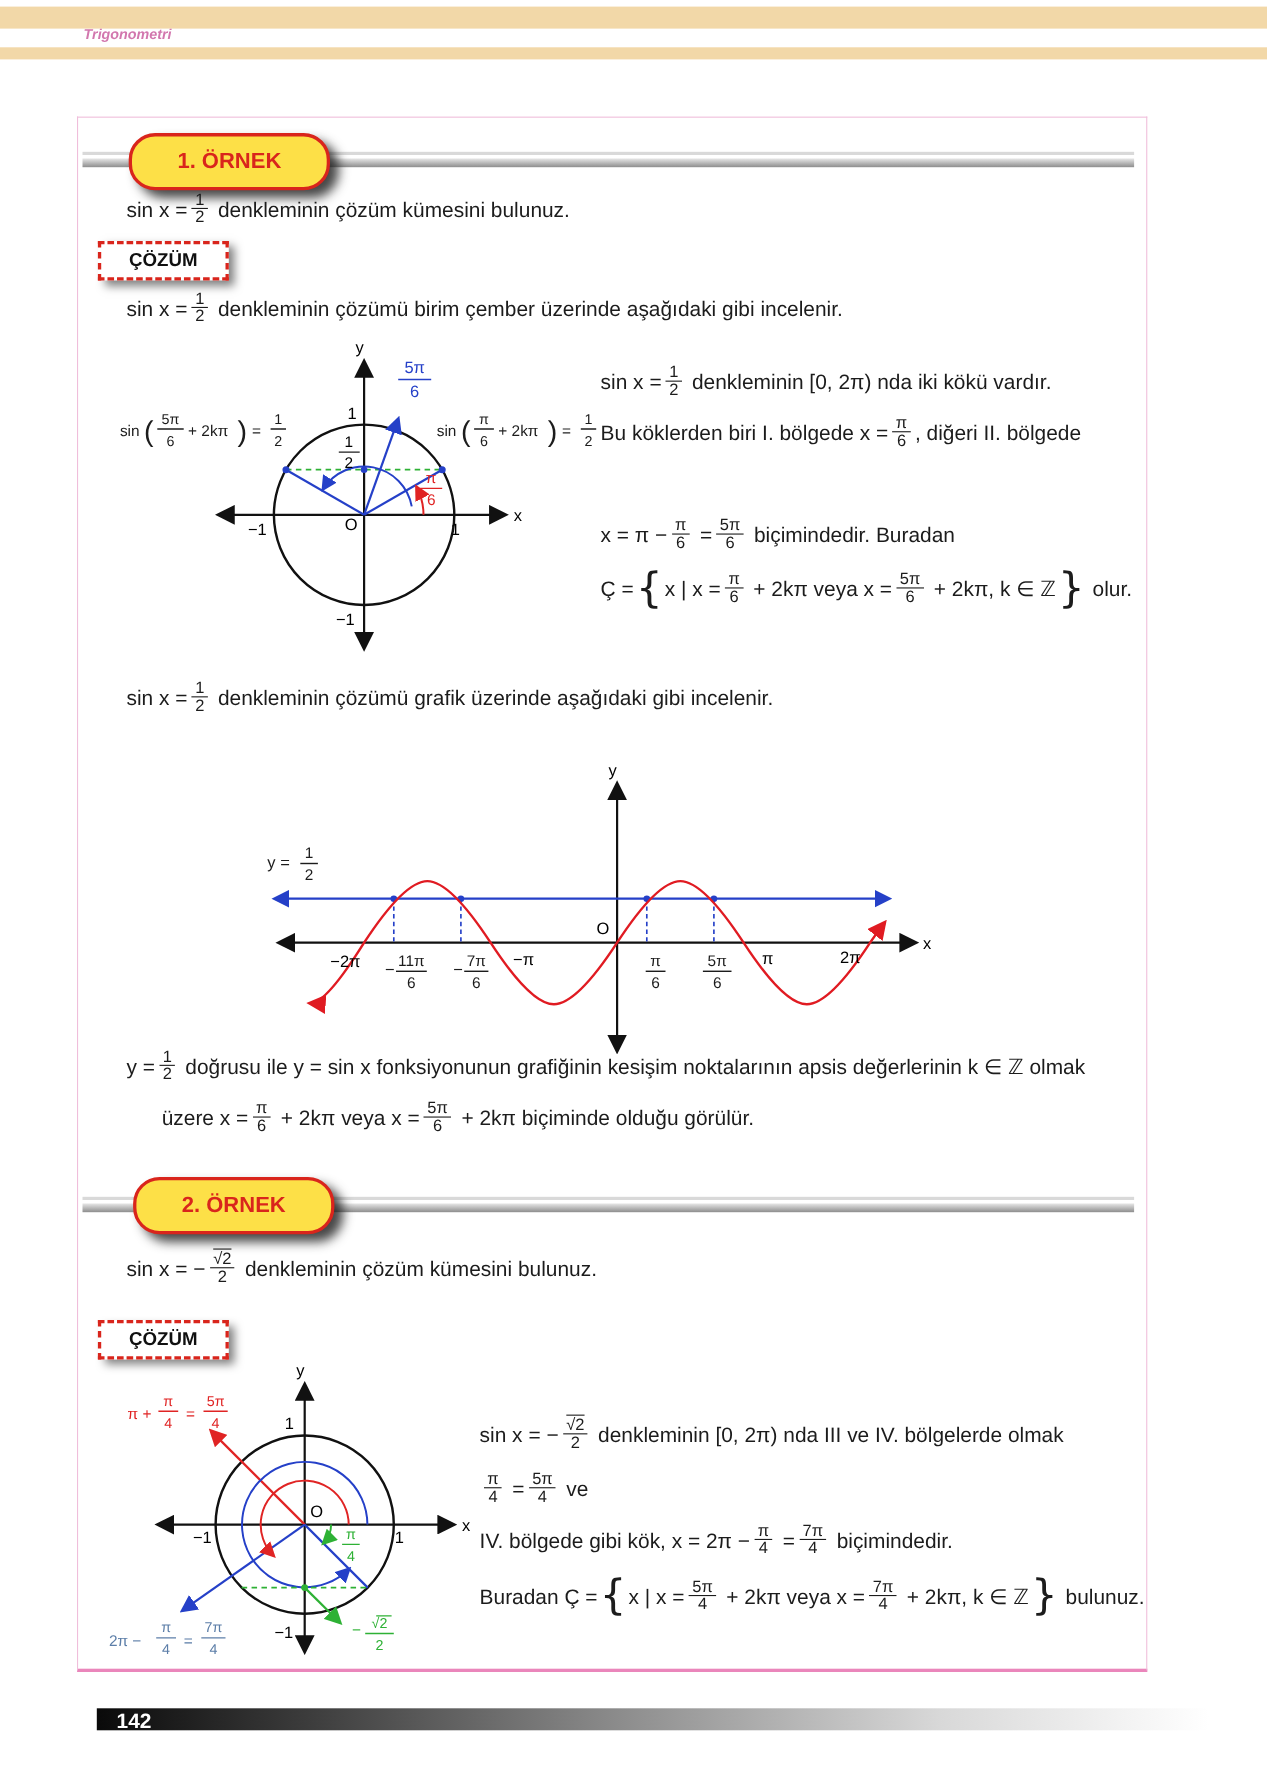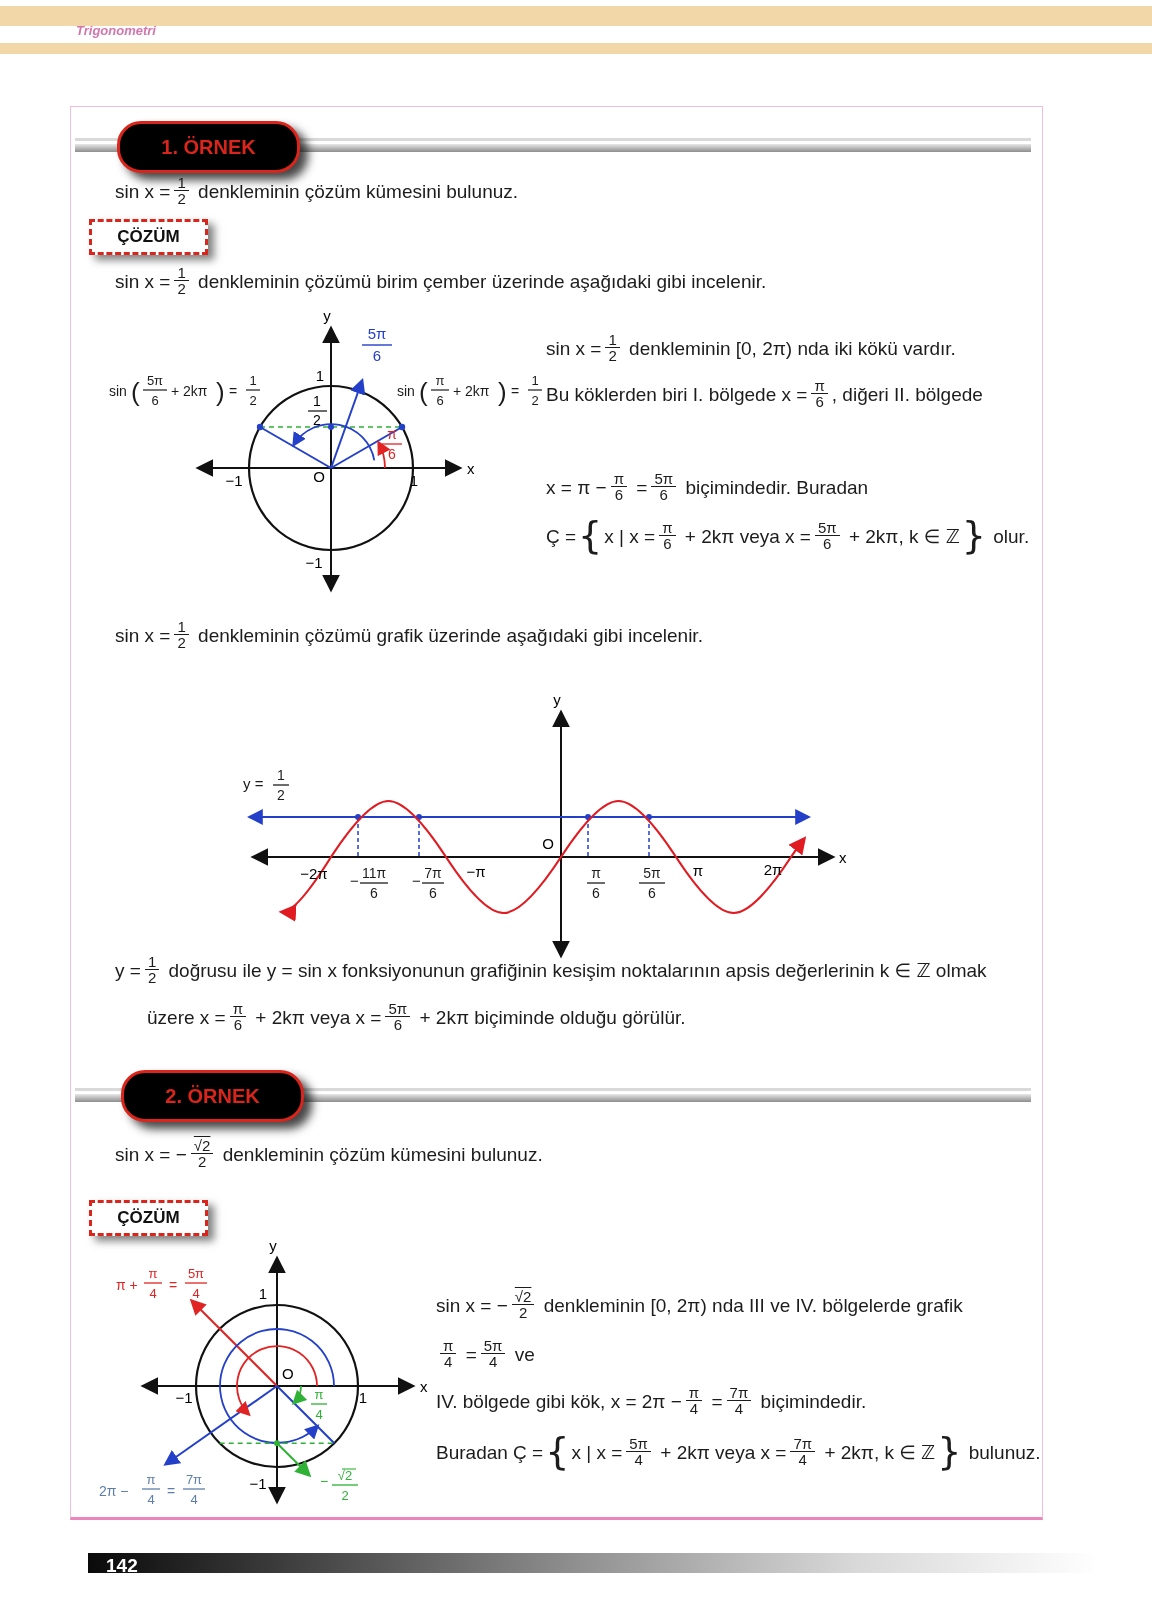--- a/index.html
+++ b/index.html
@@ -11,21 +11,21 @@
   .htitle{position:absolute;left:76px;top:23px;font-size:13px;font-style:italic;font-weight:bold;color:#d277ae;}
   
   .mainbox{position:absolute;left:70px;top:106px;width:971px;height:1410px;background:#fff;
            border:1px solid #f0bedb;border-bottom:3px solid #ea86bb;}
   
   .rule{position:absolute;height:14px;}
   .rule .r1{height:3px;background:#d9d9d9;}
   .rule .r2{height:3px;background:#ffffff;}
   .rule .r3{height:8px;background:linear-gradient(#e8e8e8,#8d8d8d);}
   
-  .pill{position:absolute;width:177px;height:46px;background:#000000;border:3px solid #d9251c;border-radius:24px;
+  .pill{position:absolute;width:177px;height:46px;background:#fde047;border:3px solid #d9251c;border-radius:24px;
         display:flex;align-items:center;justify-content:center;font-size:20px;font-weight:bold;color:#d9251c;
         box-shadow:8px 7px 10px rgba(25,25,25,.8);z-index:3;}
   
   .cozum{position:absolute;width:113px;height:30px;background:#fff;border:3px dashed #d9251c;
          display:flex;align-items:center;justify-content:center;font-size:17px;font-weight:bold;color:#101010;
          box-shadow:6px 5px 8px rgba(0,0,0,.5);z-index:3;}
   
   .mline{white-space:nowrap;font-size:19px;color:#1c1c1c;}
   .frac{display:inline-flex;flex-direction:column;align-items:center;line-height:1.05;margin:0 4px;
         vertical-align:middle;transform:translateY(-2px);}
@@ -399,21 +399,21 @@
     </svg>
 
     <div class="abs" style="left:365px;top:1174px;width:600px;">
       <div class="mline" style="height:50px;line-height:50px;">
         <span>sin x = −</span><span class="frac">
             <span class="n"><span class="sq">√2</span></span>
             <span class="d">2</span>
           </span>
         <span>denkleminin</span>
         <span>[0, 2π)</span>
-        <span>nda III ve IV. bölgelerde grafik</span>
+        <span>nda III ve IV. bölgelerde olmak</span>
       </div>
       <div class="mline" style="height:48px;line-height:48px;">
         <span class="frac">
             <span class="n">π</span>
             <span class="d">4</span>
           </span>
         <span>=</span><span class="frac">
             <span class="n">5π</span>
             <span class="d">4</span>
           </span>

